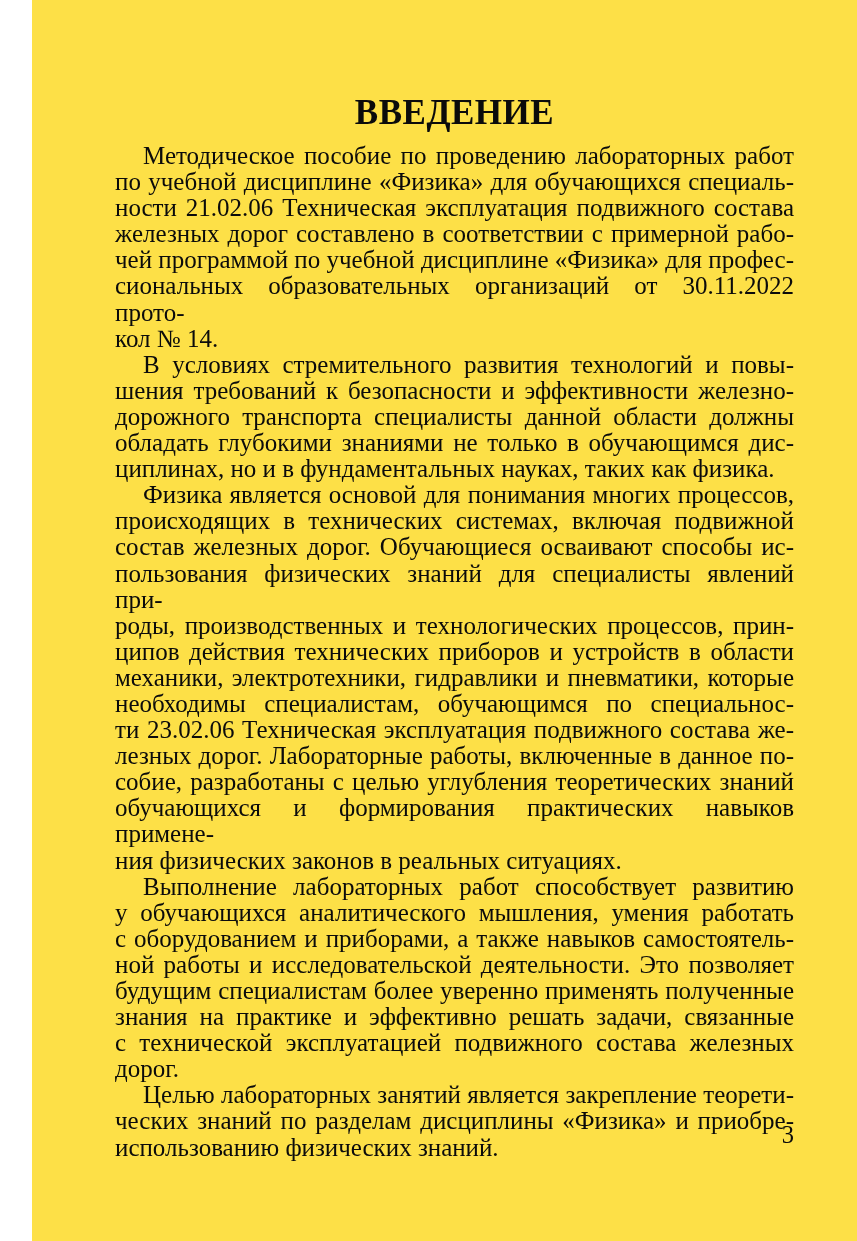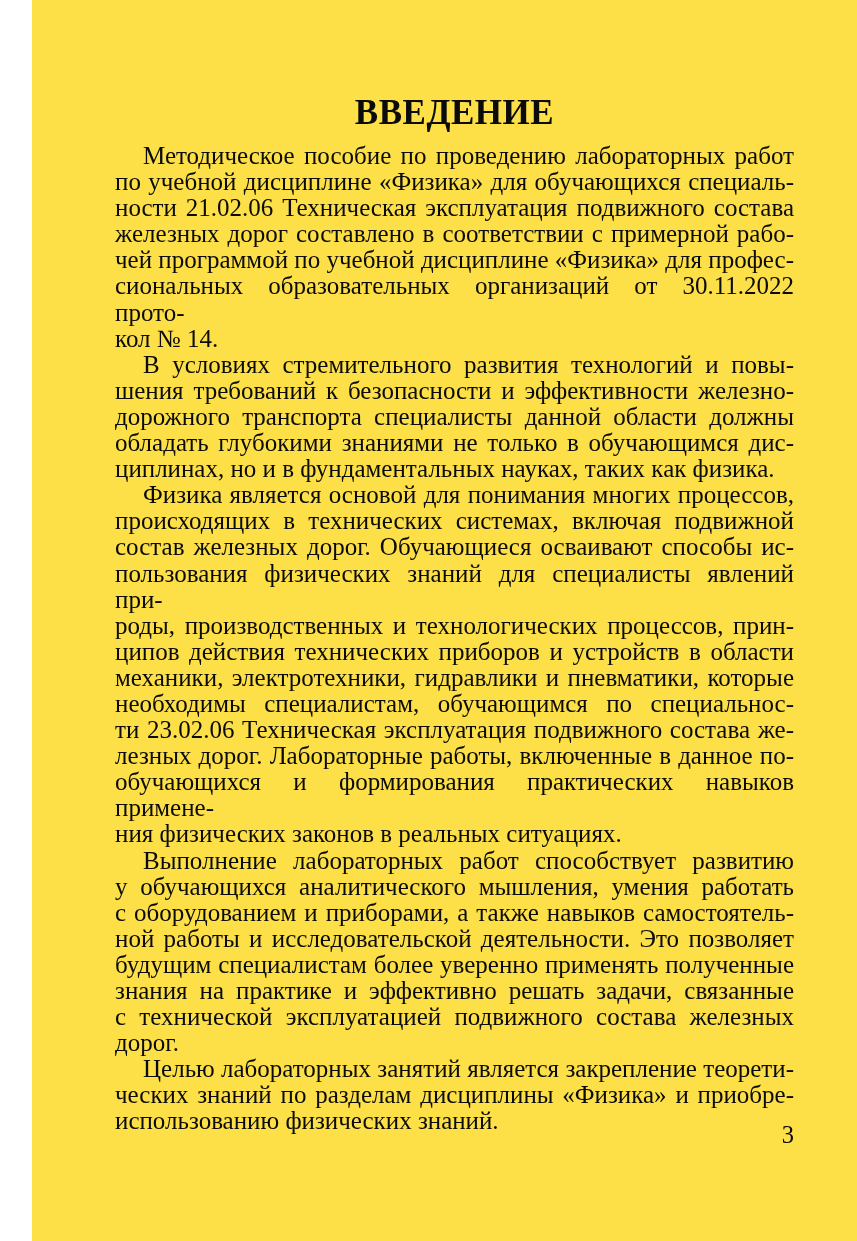--- a/index.html
+++ b/index.html
@@ -87,20 +87,21 @@
         <div class="line first">Физика является основой для понимания многих процессов,</div>
         <div class="line">происходящих в технических системах, включая подвижной</div>
         <div class="line">состав железных дорог. Обучающиеся осваивают способы ис-</div>
         <div class="line">пользования физических знаний для специалисты явлений при-</div>
         <div class="line">роды, производственных и технологических процессов, прин-</div>
         <div class="line">ципов действия технических приборов и устройств в области</div>
         <div class="line">механики, электротехники, гидравлики и пневматики, которые</div>
         <div class="line">необходимы специалистам, обучающимся по специальнос-</div>
         <div class="line">ти 23.02.06 Техническая эксплуатация подвижного состава же-</div>
         <div class="line">лезных дорог. Лабораторные работы, включенные в данное по-</div>
+        <div class="line">собие, разработаны с целью углубления теоретических знаний</div>
         <div class="line">обучающихся и формирования практических навыков примене-</div>
         <div class="line para-end">ния физических законов в реальных ситуациях.</div>
       </div>
       <div class="paragraph">
         <div class="line first">Выполнение лабораторных работ способствует развитию</div>
         <div class="line">у обучающихся аналитического мышления, умения работать</div>
         <div class="line">с оборудованием и приборами, а также навыков самостоятель-</div>
         <div class="line">ной работы и исследовательской деятельности. Это позволяет</div>
         <div class="line">будущим специалистам более уверенно применять полученные</div>
         <div class="line">знания на практике и эффективно решать задачи, связанные</div>

